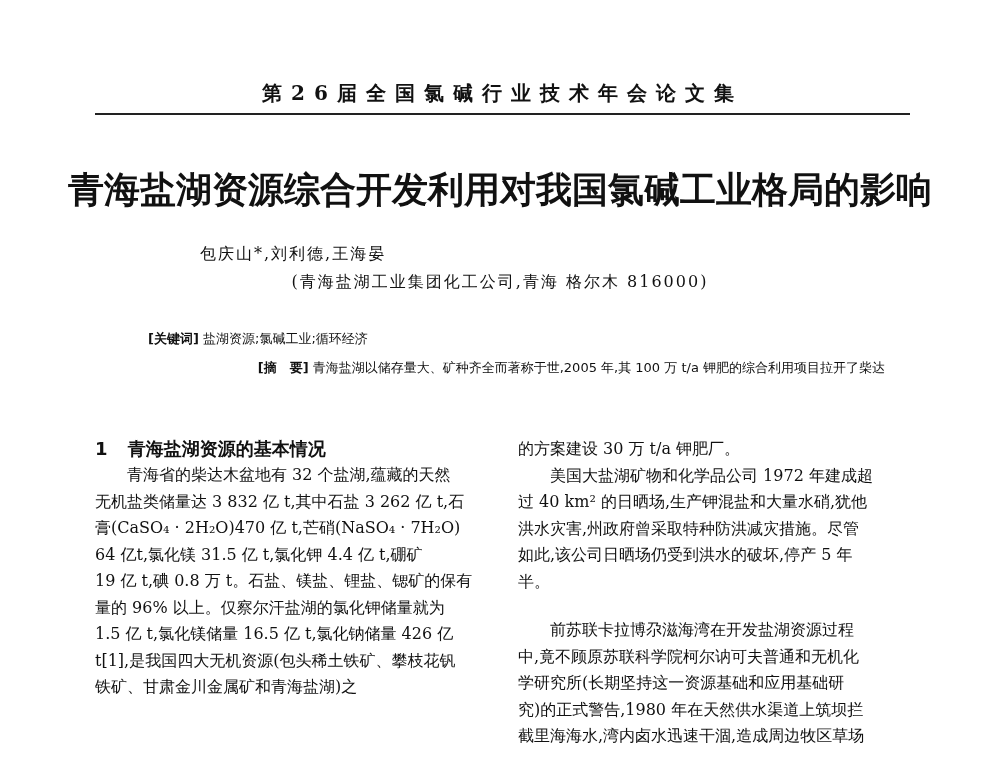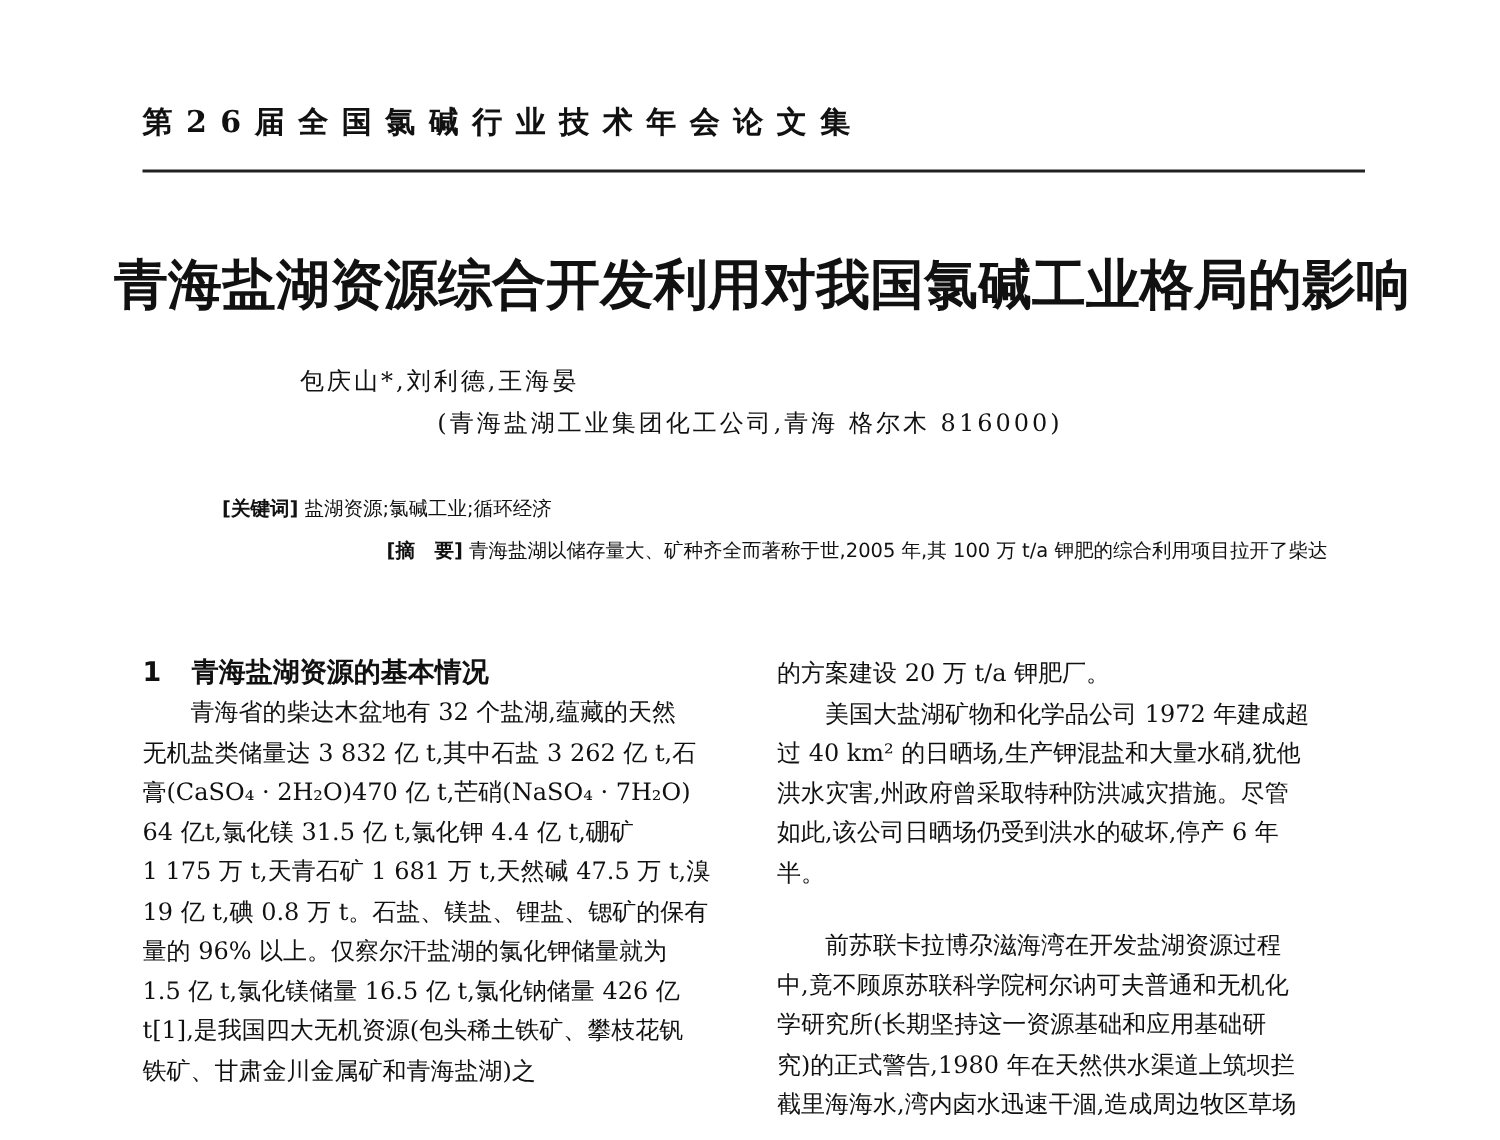--- a/index.html
+++ b/index.html
@@ -2,31 +2,31 @@
 <html><head>
 <meta charset="utf-8">
 <style>
   html, body { margin: 0; padding: 0; background: #ffffff; }
   body {
     width: 1000px; height: 760px; overflow: hidden; position: relative;
     font-family: "DejaVu Serif", "Liberation Serif", serif;
     color: #111;
   }
   .running-header {
-    position: absolute; left: 95px; width: 815px; top: 68px;
-    font-size: 20px; font-weight: bold;
+    position: absolute; left: 95px; width: 815px; top: 80px;
+    text-align: center; font-size: 20px; font-weight: bold;
     letter-spacing: 9px;
   }
   .header-rule {
     position: absolute; left: 95px; width: 815px; top: 113px;
     height: 0; border-top: 2px solid #222;
   }
   .title {
     position: absolute; left: 60px; width: 880px; top: 166px;
-    text-align: right; font-family: "DejaVu Sans", "Liberation Sans", sans-serif;
+    text-align: center; font-family: "DejaVu Sans", "Liberation Sans", sans-serif;
     font-size: 36px; font-weight: bold; letter-spacing: 0px;
   }
   .authors {
     position: absolute; left: 200px; width: 600px; top: 244px;
     font-size: 16px; letter-spacing: 2px;
   }
   .affiliation {
     position: absolute; left: 150px; width: 700px; top: 272px;
     text-align: center; font-size: 16px; letter-spacing: 2px;
   }
@@ -78,33 +78,32 @@
 
 <div class="col left">
   <div class="sec-head">
     <span class="num">1</span>
     <span>青海盐湖资源的基本情况</span>
   </div>
   <span class="line" style="padding-left:32px">青海省的柴达木盆地有 32 个盐湖,蕴藏的天然</span>
   <span class="line">无机盐类储量达 3 832 亿 t,其中石盐 3 262 亿 t,石</span>
   <span class="line">膏(CaSO₄ · 2H₂O)470 亿 t,芒硝(NaSO₄ · 7H₂O)</span>
   <span class="line">64 亿t,氯化镁 31.5 亿 t,氯化钾 4.4 亿 t,硼矿</span>
-  <span class="line">1 175 万 t,天青石矿 1 681 万 t,天然碱 47.5 万 t,溴</span>
   <span class="line">19 亿 t,碘 0.8 万 t。石盐、镁盐、锂盐、锶矿的保有</span>
   <span class="line">量的 96% 以上。仅察尔汗盐湖的氯化钾储量就为</span>
   <span class="line">1.5 亿 t,氯化镁储量 16.5 亿 t,氯化钠储量 426 亿</span>
   <span class="line">t[1],是我国四大无机资源(包头稀土铁矿、攀枝花钒</span>
   <span class="line">铁矿、甘肃金川金属矿和青海盐湖)之</span>
 </div>
 
 <div class="col right">
-  <span class="line">的方案建设 20 万 t/a 钾肥厂。</span>
+  <span class="line">的方案建设 30 万 t/a 钾肥厂。</span>
   <span class="line" style="padding-left:32px">美国大盐湖矿物和化学品公司 1972 年建成超</span>
   <span class="line">过 40 km² 的日晒场,生产钾混盐和大量水硝,犹他</span>
   <span class="line">洪水灾害,州政府曾采取特种防洪减灾措施。尽管</span>
-  <span class="line">如此,该公司日晒场仍受到洪水的破坏,停产 6 年</span>
+  <span class="line">如此,该公司日晒场仍受到洪水的破坏,停产 5 年</span>
   <span class="line">半。</span>
   <span class="line" style="padding-left:32px; margin-top:22px">前苏联卡拉博尕滋海湾在开发盐湖资源过程</span>
   <span class="line">中,竟不顾原苏联科学院柯尔讷可夫普通和无机化</span>
   <span class="line">学研究所(长期坚持这一资源基础和应用基础研</span>
   <span class="line">究)的正式警告,1980 年在天然供水渠道上筑坝拦</span>
   <span class="line">截里海海水,湾内卤水迅速干涸,造成周边牧区草场</span>
 </div>
 
 </body></html>

